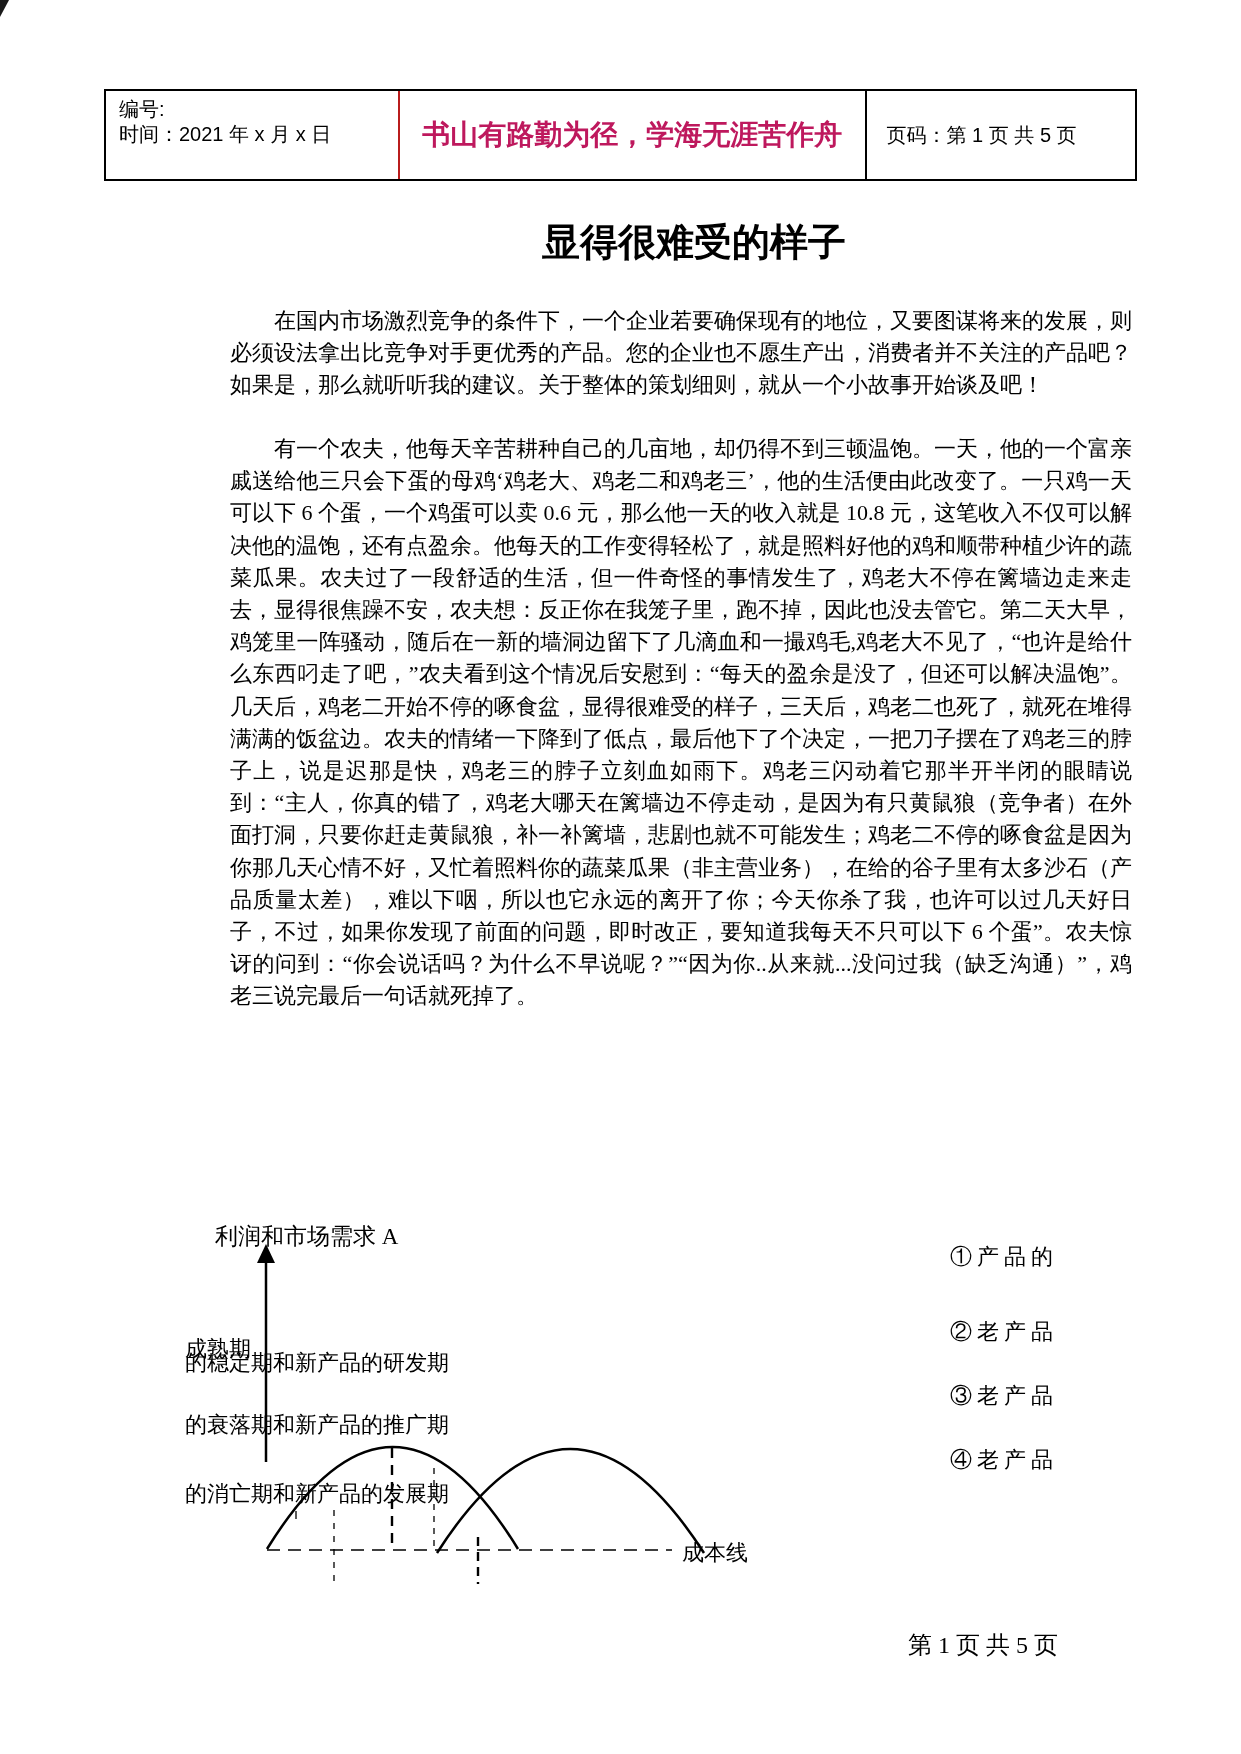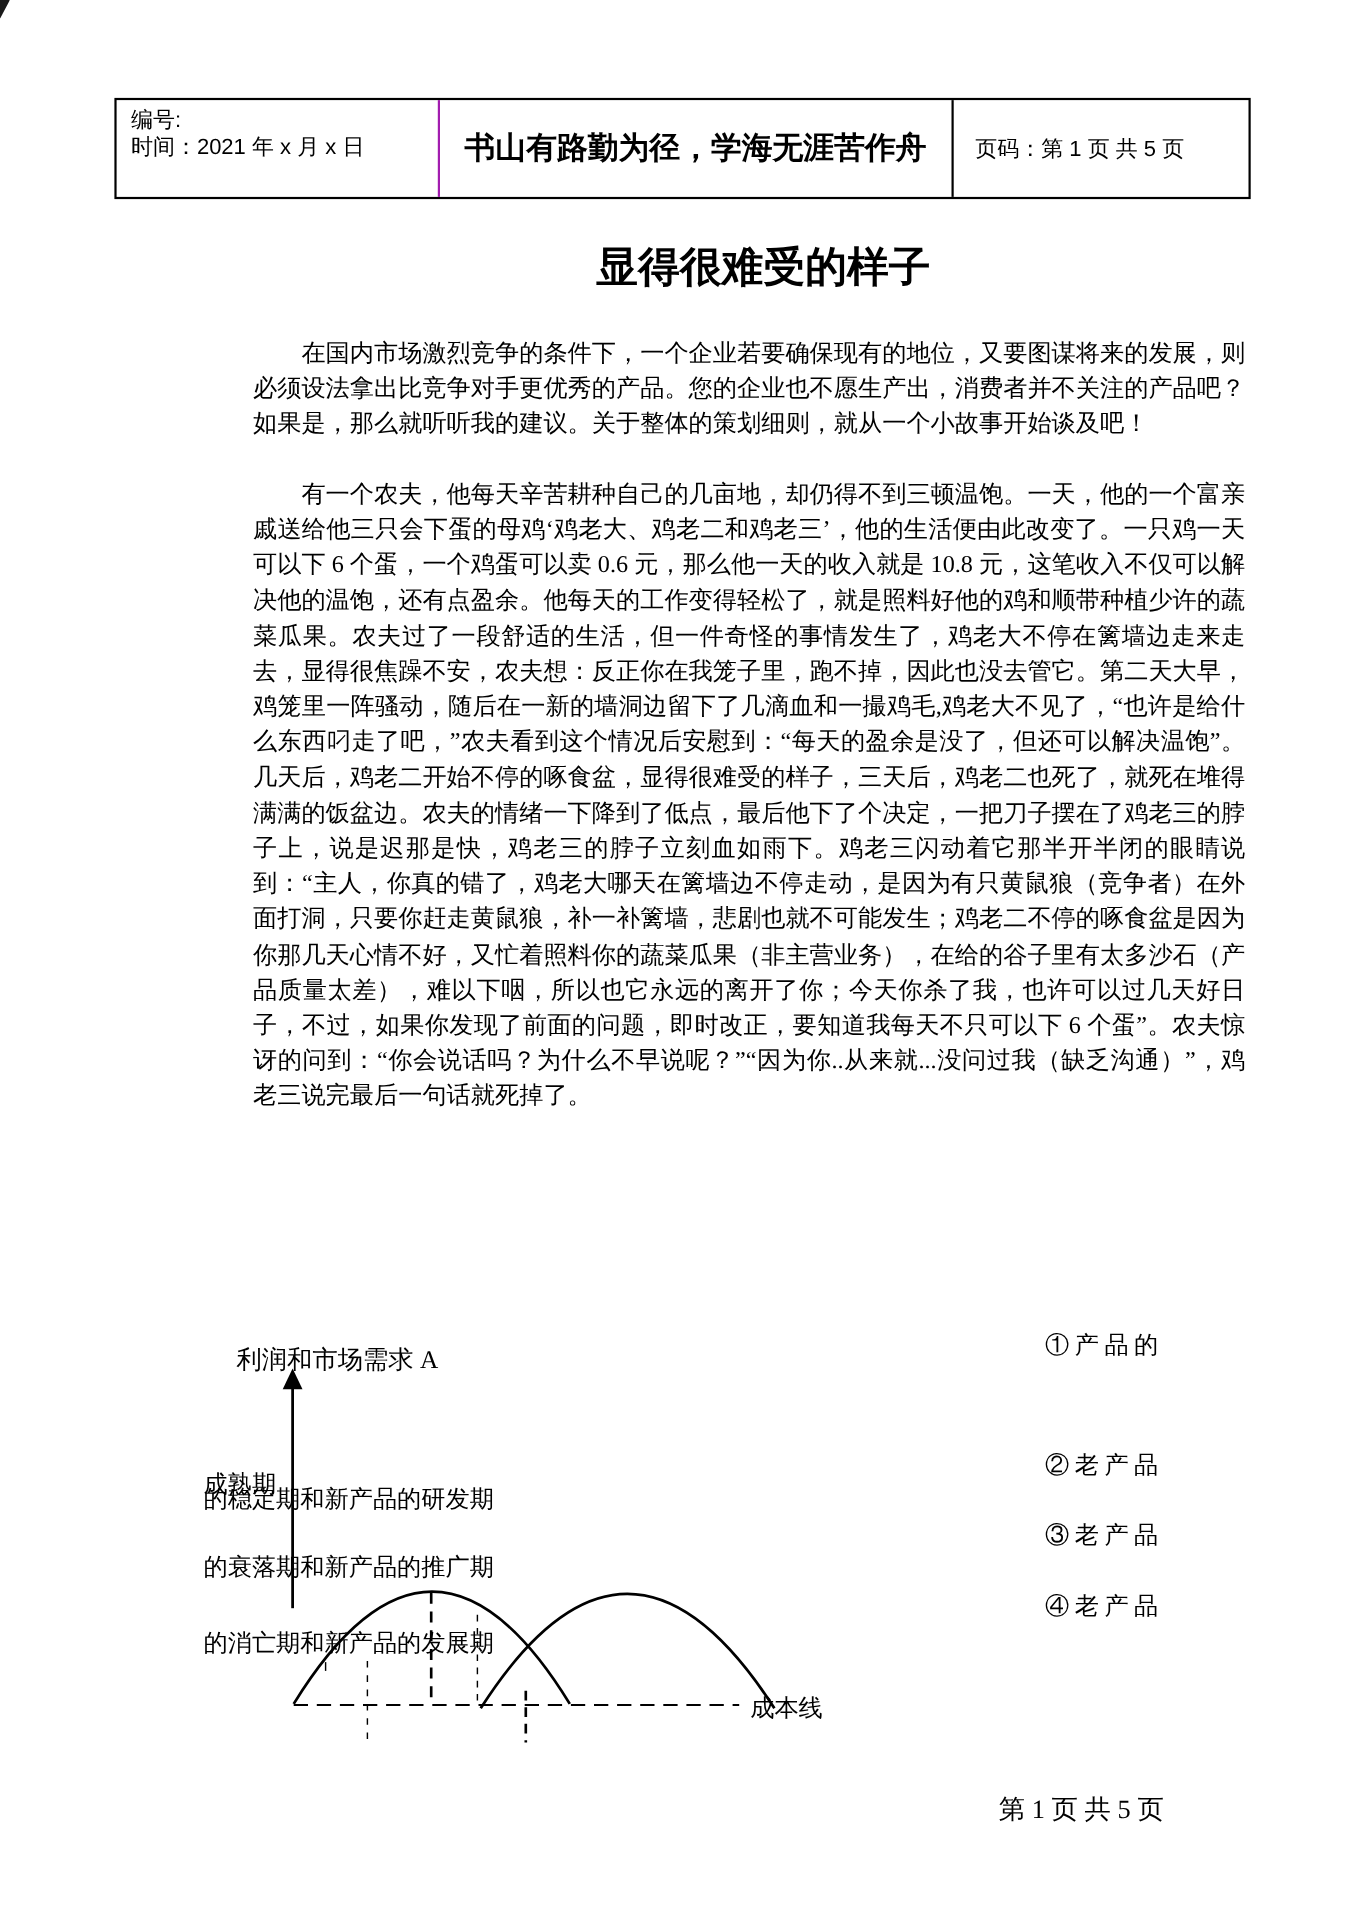--- a/index.html
+++ b/index.html
@@ -13,21 +13,21 @@
     position:absolute; left:0; top:0; width:9px; height:17px;
     background:#1a1a1a; clip-path:polygon(0 0,100% 0,0 100%);
   }
   
   .hdr-table{
     position:absolute; left:104px; top:89px; width:1033px; height:92px;
     border:2px solid #000; box-sizing:border-box; display:flex;
     font-family:"Liberation Sans", sans-serif;
   }
   .hdr-cell{box-sizing:border-box; height:100%;}
-  .hdr-meta{width:307px; border-right:2px solid #a21caf; padding:6px 0 0 13px;
+  .hdr-meta{width:307px; border-right:2px solid #b91c1c; padding:6px 0 0 13px;
     font-size:20px; line-height:25px;}
   .hdr-motto{width:488px; border-right:2px solid #000; display:flex;
     align-items:center; justify-content:center;}
   .hdr-motto-text{font-size:28px; font-weight:bold;
     font-family:"Liberation Serif", serif;}
   .hdr-page{width:280px; display:flex; align-items:center; padding-left:20px;
     font-size:20px;}
   
   .doc-title{
     position:absolute; left:542px; top:217px;
@@ -45,21 +45,21 @@
   .para-2{top:433px;}
   .para-3{top:1041px;}
   
   .dg-text{position:absolute; font-size:22px; white-space:nowrap;}
   .axis-label{left:215px; top:1221px; font-size:23px;}
   .wrap-1{left:185px; top:1334px;}
   .wrap-2{left:185px; top:1348px;}
   .wrap-3{left:185px; top:1410px;}
   .wrap-4{left:185px; top:1479px;}
   .legend{left:950px; letter-spacing:5px;}
-  .legend-1{top:1208px;}
+  .legend-1{top:1242px;}
   .legend-2{top:1317px;}
   .legend-3{top:1381px;}
   .legend-4{top:1445px;}
   .cost-label{left:682px; top:1538px;}
   .dg-svg{position:absolute; left:0; top:1240px;}
   
   .footer{
     position:absolute; left:908px; top:1629px;
     font-size:24px; white-space:nowrap;
   }
@@ -70,21 +70,21 @@
 <div class="page">
 
   <div class="corner-artifact"></div>
 
   <div class="hdr-table">
     <div class="hdr-cell hdr-meta">
       <div>编号:</div>
       <div>时间：2021 年 x 月 x 日</div>
     </div>
     <div class="hdr-cell hdr-motto">
-      <div class="hdr-motto-text" style="color: #000000;">书山有路勤为径，学海无涯苦作舟</div>
+      <div class="hdr-motto-text" style="color: #be185d;">书山有路勤为径，学海无涯苦作舟</div>
     </div>
     <div class="hdr-cell hdr-page">
       <div>页码：第 1 页 共 5 页</div>
     </div>
   </div>
 
   <div class="doc-title">显得很难受的样子</div>
 
   <div class="para para-1">在国内市场激烈竞争的条件下，一个企业若要确保现有的地位，又要图谋将来的发展，则必须设法拿出比竞争对手更优秀的产品。您的企业也不愿生产出，消费者并不关注的产品吧？如果是，那么就听听我的建议。关于整体的策划细则，就从一个小故事开始谈及吧！</div>
   <div class="para para-2">有一个农夫，他每天辛苦耕种自己的几亩地，却仍得不到三顿温饱。一天，他的一个富亲戚送给他三只会下蛋的母鸡‘鸡老大、鸡老二和鸡老三’，他的生活便由此改变了。一只鸡一天可以下 6 个蛋，一个鸡蛋可以卖 0.6 元，那么他一天的收入就是 10.8 元，这笔收入不仅可以解决他的温饱，还有点盈余。他每天的工作变得轻松了，就是照料好他的鸡和顺带种植少许的蔬菜瓜果。农夫过了一段舒适的生活，但一件奇怪的事情发生了，鸡老大不停在篱墙边走来走去，显得很焦躁不安，农夫想：反正你在我笼子里，跑不掉，因此也没去管它。第二天大早，鸡笼里一阵骚动，随后在一新的墙洞边留下了几滴血和一撮鸡毛,鸡老大不见了，“也许是给什么东西叼走了吧，”农夫看到这个情况后安慰到：“每天的盈余是没了，但还可以解决温饱”。几天后，鸡老二开始不停的啄食盆，显得很难受的样子，三天后，鸡老二也死了，就死在堆得满满的饭盆边。农夫的情绪一下降到了低点，最后他下了个决定，一把刀子摆在了鸡老三的脖子上，说是迟那是快，鸡老三的脖子立刻血如雨下。鸡老三闪动着它那半开半闭的眼睛说到：“主人，你真的错了，鸡老大哪天在篱墙边不停走动，是因为有只黄鼠狼（竞争者）在外面打洞，只要你赶走黄鼠狼，补一补篱墙，悲剧也就不可能发生；鸡老二不停的啄食盆是因为你那几天心情不好，又忙着照料你的蔬菜瓜果（非主营业务），在给的谷子里有太多沙石（产品质量太差），难以下咽，所以也它永远的离开了你；今天你杀了我，也许可以过几天好日子，不过，如果你发现了前面的问题，即时改正，要知道我每天不只可以下 6 个蛋”。农夫惊讶的问到：“你会说话吗？为什么不早说呢？”“因为你..从来就...没问过我（缺乏沟通）”，鸡老三说完最后一句话就死掉了。</div>

